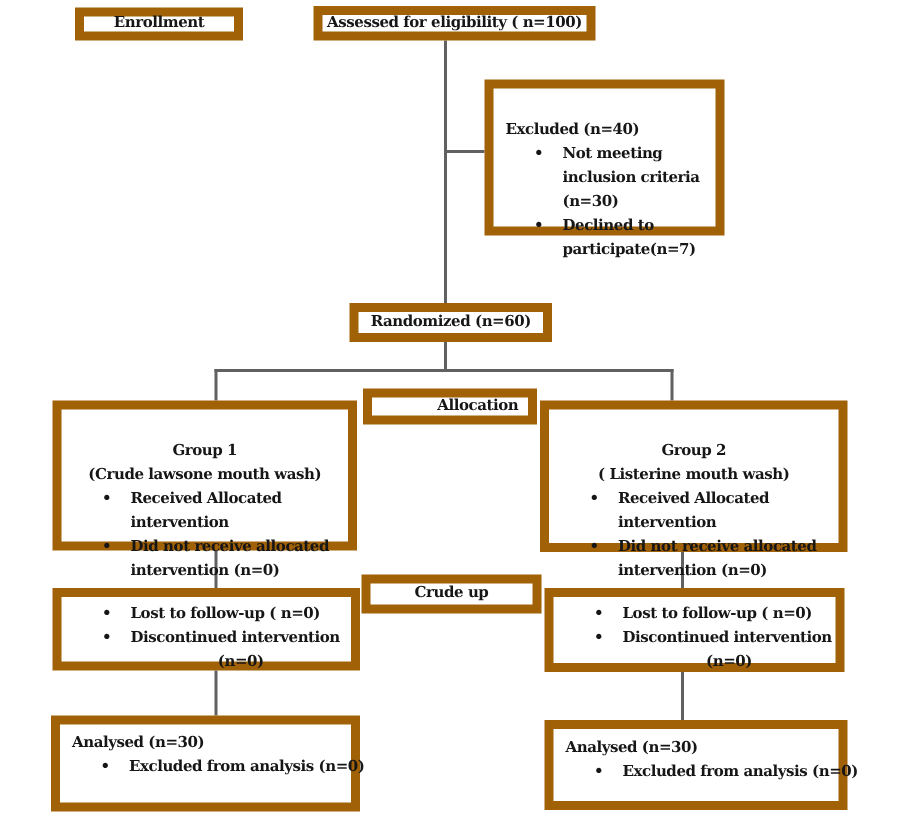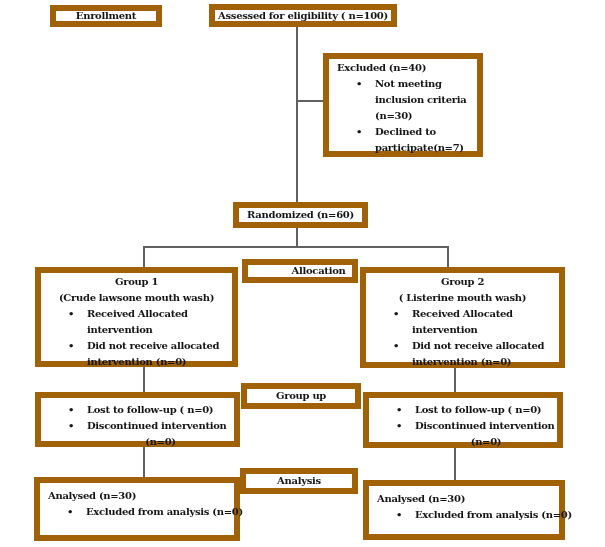--- a/index.html
+++ b/index.html
@@ -6,21 +6,21 @@
   #canvas{
     position:relative;width:605px;height:547px;background:#ffffff;overflow:hidden;
     font-family:"DejaVu Serif","Liberation Serif",serif;
     font-weight:bold;color:#161616;font-size:10px;letter-spacing:-0.3px;line-height:16px;
   }
   .box{
     position:absolute;background:#ffffff;border:6px solid #a16207;box-sizing:border-box;
   }
   .center{display:flex;align-items:center;justify-content:center;text-align:center;}
   .nowrap{white-space:nowrap;}
-  .pad{padding-top:1px;}
+  .pad{padding-top:20px;}
   .title-line{padding-left:8px;}
   .center-line{text-align:center;}
   .bullet{position:relative;padding-left:46px;}
   .bullet::before{content:"\2022";position:absolute;left:27px;top:0;}
   .cont{padding-left:46px;text-align:center;}
   .line{position:absolute;background:#616161;}
 </style>
 </head>
 <body>
 
@@ -67,38 +67,35 @@
   </div>
 
   <div class="box pad" style="left:360px;top:267px;width:205px;height:101px;">
     <div class="center-line">Group 2</div>
     <div class="center-line nowrap">( Listerine mouth wash)</div>
     <div class="bullet" style="width:112px;">Received Allocated intervention</div>
     <div class="bullet" style="width:152px;">Did not receive allocated intervention (n=0)</div>
   </div>
 
   <div class="box center" style="left:241px;top:383px;width:120px;height:26px;">
-    <span class="nowrap">Group up</span>
+    <span class="nowrap">Crude up</span>
   </div>
 
   <div class="box" style="left:35px;top:392px;width:205px;height:55px;padding-top:4px;">
     <div class="bullet nowrap">Lost to follow-up ( n=0)</div>
     <div class="bullet nowrap">Discontinued intervention</div>
     <div class="cont">(n=0)</div>
   </div>
 
   <div class="box" style="left:363px;top:392px;width:200px;height:56px;padding-top:4px;">
     <div class="bullet nowrap">Lost to follow-up ( n=0)</div>
     <div class="bullet nowrap">Discontinued intervention</div>
     <div class="cont">(n=0)</div>
   </div>
 
-  <div class="box center" style="left:240px;top:468px;width:118px;height:26px;">
-    <span class="nowrap">Analysis</span>
-  </div>
 
   <div class="box" style="left:34px;top:477px;width:206px;height:64px;padding-top:5px;">
     <div class="title-line nowrap">Analysed  (n=30)</div>
     <div class="bullet nowrap">Excluded from analysis (n=0)</div>
   </div>
 
   <div class="box" style="left:363px;top:480px;width:202px;height:60px;padding-top:5px;">
     <div class="title-line nowrap">Analysed  (n=30)</div>
     <div class="bullet nowrap">Excluded from analysis (n=0)</div>
   </div>

